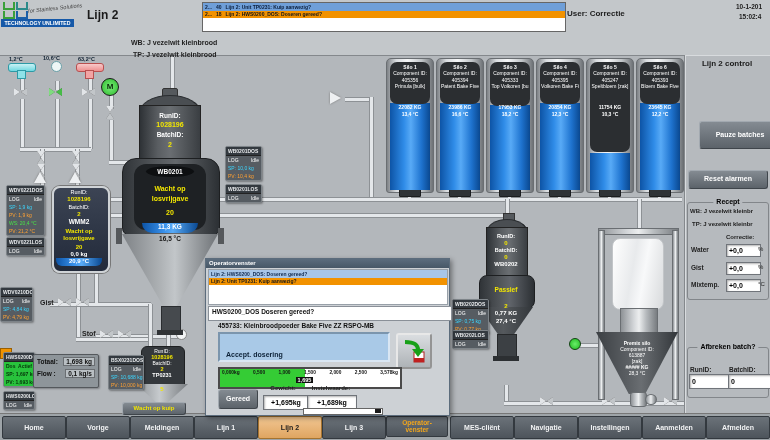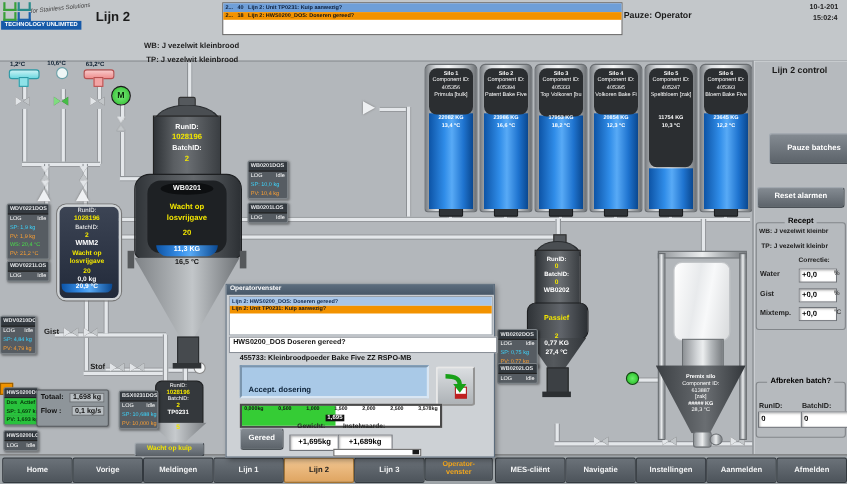--- a/index.html
+++ b/index.html
@@ -76,21 +76,21 @@
       <span>2...</span>
       <span>40</span>
       <span>Lijn 2: Unit TP0231: Kuip aanwezig?</span>
     </div>
     <div class="alrow" style="background:#f29200;color:#141414;">
       <span>2...</span>
       <span>18</span>
       <span>Lijn 2: HWS0200_DOS: Doseren gereed?</span>
     </div>
   </div>
-  <div class="txt" style="left:567px;top:9px;font-size:8px;font-weight:bold;color:#1b1b1b;">Pauze: Operator</div>
+  <div class="txt" style="left:567px;top:9px;font-size:8px;font-weight:bold;color:#1b1b1b;">User: Correctie</div>
   <div class="txt" style="left:736px;top:3px;width:34px;overflow:hidden;font-size:6.5px;font-weight:bold;color:#222;">10-1-201</div>
   <div class="txt" style="left:739px;top:13px;width:31px;overflow:hidden;font-size:6.5px;font-weight:bold;color:#222;">15:02:4</div>
 
   <div class="pv" style="left:20px;top:74px;height:16px;"></div>
   <div class="pv" style="left:20px;top:99px;height:50px;"></div>
   <div class="pv" style="left:55px;top:81px;height:9px;"></div>
   <div class="pv" style="left:55px;top:99px;height:50px;"></div>
   <div class="pv" style="left:88px;top:74px;height:16px;"></div>
   <div class="pv" style="left:88px;top:99px;height:50px;"></div>
   <div class="ph" style="left:20px;top:147px;width:71px;"></div>

